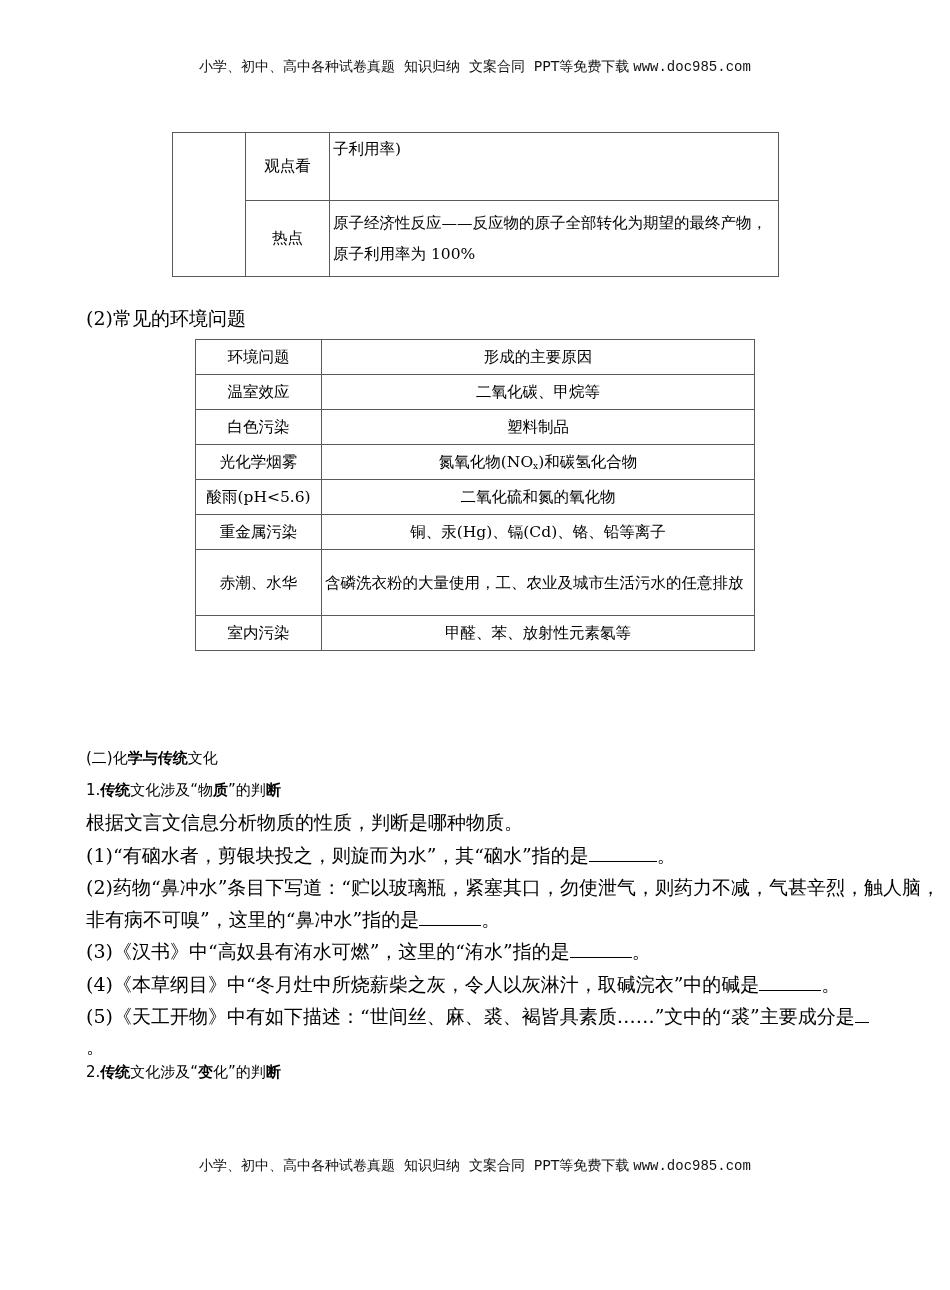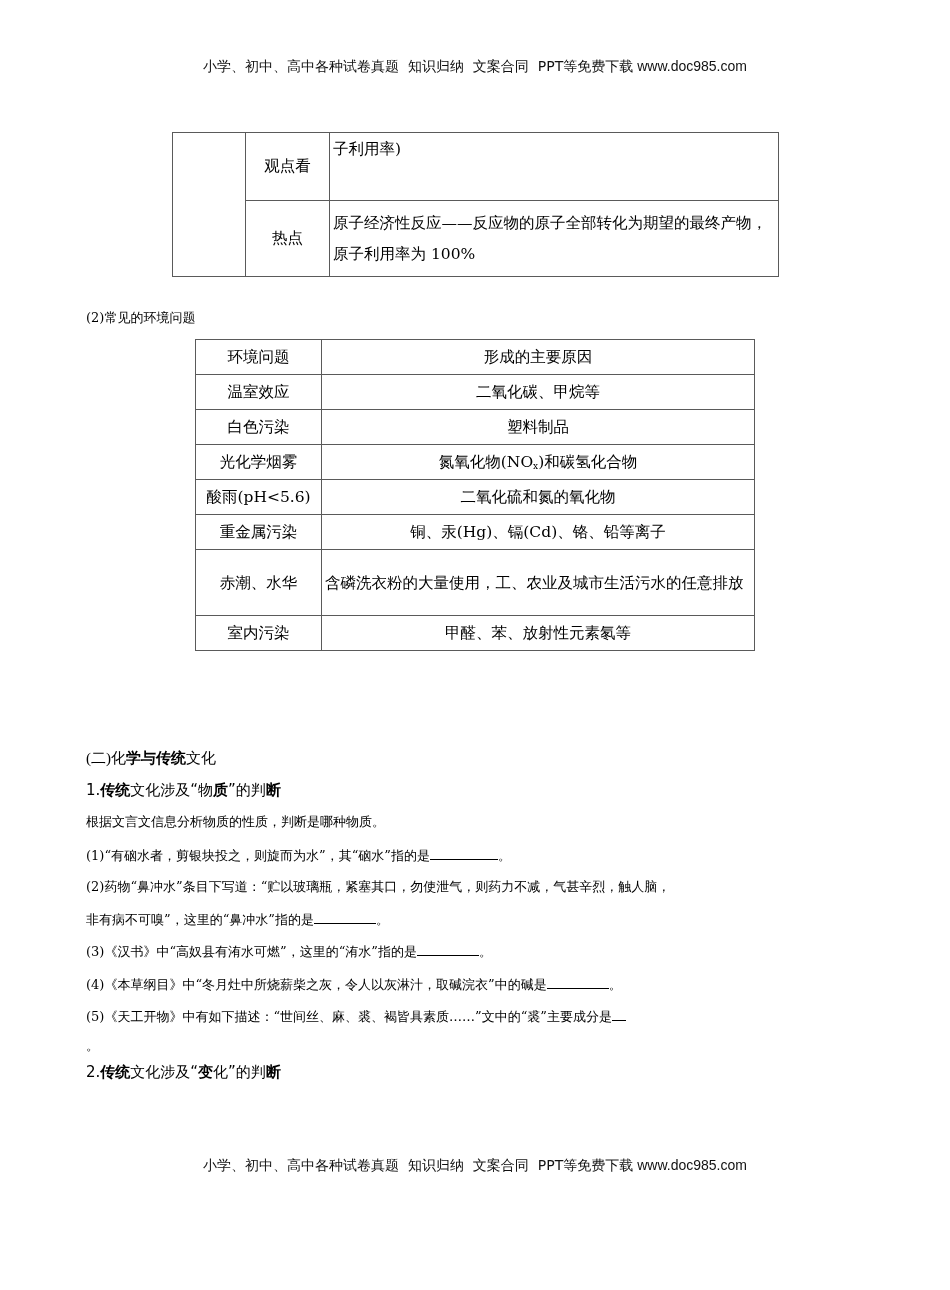--- a/index.html
+++ b/index.html
@@ -6,21 +6,21 @@
   body {
     width: 950px; height: 1290px; position: relative; overflow: hidden;
     font-family: "DejaVu Serif", "Liberation Serif", serif;
     color: #000;
   }
   .hf {
     position: absolute; left: 0; width: 950px; text-align: center;
     font-family: "DejaVu Sans", "Liberation Sans", sans-serif;
     font-size: 14px; color: #111; white-space: pre;
   }
-  .hf .url { margin-left: 4px; font-family: Liberation Sans, sans-serif; font-size: 14px; }
+  .hf .url { margin-left: 4px; font-family: Liberation Mono, monospace; font-size: 14px; }
   #header { top: 58px; }
   #footer { top: 1157px; }
 
   table { border-collapse: collapse; position: absolute; table-layout: fixed; }
   td { border: 1px solid #5a5a5a; padding: 0; font-size: 15.5px; line-height: 31px; vertical-align: middle; }
 
   
   #t1 { left: 172px; top: 132px; width: 607px; }
   #t1 td.c1 { width: 72px; }
   #t1 td.c2 { width: 83px; text-align: center; }
@@ -32,21 +32,21 @@
   
   #t2 { left: 195px; top: 339px; width: 560px; }
   #t2 td.k { width: 125px; text-align: center; }
   #t2 td.v { text-align: center; }
   #t2 td.v.left { text-align: left; padding-left: 3px; }
   #t2 tr td { height: 34px; line-height: 30px; }
   #t2 tr.tall td { height: 65px; }
   sub { font-size: 9px; vertical-align: -2px; line-height: 0; }
 
   .para {
-    position: absolute; left: 86px; font-size: 13px; line-height: 20px; white-space: nowrap;
+    position: absolute; left: 86px; font-size: 19px; line-height: 20px; white-space: nowrap;
   }
   .sans { font-family: "DejaVu Sans", "Liberation Sans", sans-serif; font-size: 15px; }
   .bold { font-weight: bold; }
   .blank { display: inline-block; border-bottom: 1px solid #000; height: 14px; vertical-align: baseline; }
 </style>
 </head>
 <body>
 
 <div id="header" class="hf"><span>小学、初中、高中各种试卷真题  知识归纳  文案合同  PPT等免费下载</span><span class="url">www.doc985.com</span></div>
 
@@ -96,21 +96,21 @@
     <td class="k">赤潮、水华</td>
     <td class="v left">含磷洗衣粉的大量使用，工、农业及城市生活污水的任意排放</td>
   </tr>
   <tr>
     <td class="k">室内污染</td>
     <td class="v">甲醛、苯、放射性元素氡等</td>
   </tr>
 </tbody>
   </table>
 
-<div class="para sans" style="top:748px;font-family:Liberation Serif, serif;"><span>(二)化</span><span class="bold">学与传统</span><span>文化</span></div>
+<div class="para sans" style="top:748px;"><span>(二)化</span><span class="bold">学与传统</span><span>文化</span></div>
 
 <div class="para sans" style="top:780px;"><span>1.</span><span class="bold">传统</span><span>文化涉及“物</span><span class="bold">质</span><span>”的判</span><span class="bold">断</span></div>
 
 <div class="para" style="top:812px;">根据文言文信息分析物质的性质，判断是哪种物质。</div>
 
 <div class="para" style="top:845px;"><span>(1)“有硇水者，剪银块投之，则旋而为水”，其“硇水”指的是</span><span class="blank" style="width:68px;"></span><span>。</span></div>
 
 <div class="para" style="top:877px;">(2)药物“鼻冲水”条目下写道：“贮以玻璃瓶，紧塞其口，勿使泄气，则药力不减，气甚辛烈，触人脑，</div>
 <div class="para" style="top:909px;"><span>非有病不可嗅”，这里的“鼻冲水”指的是</span><span class="blank" style="width:62px;"></span><span>。</span></div>
 

